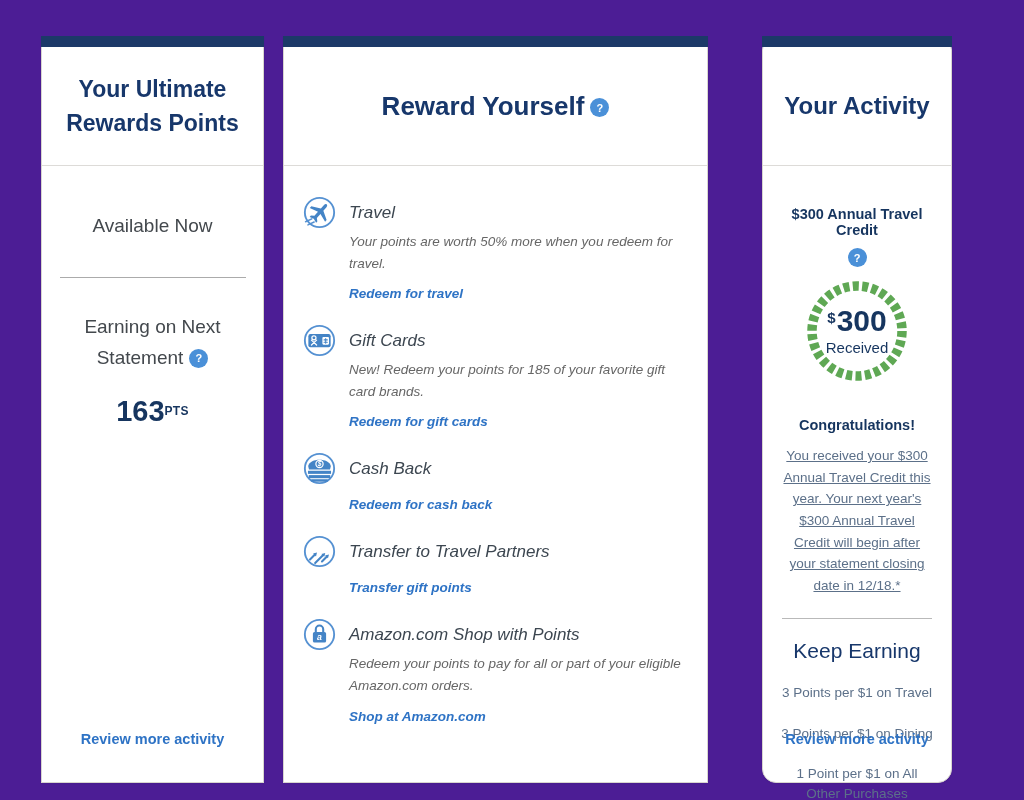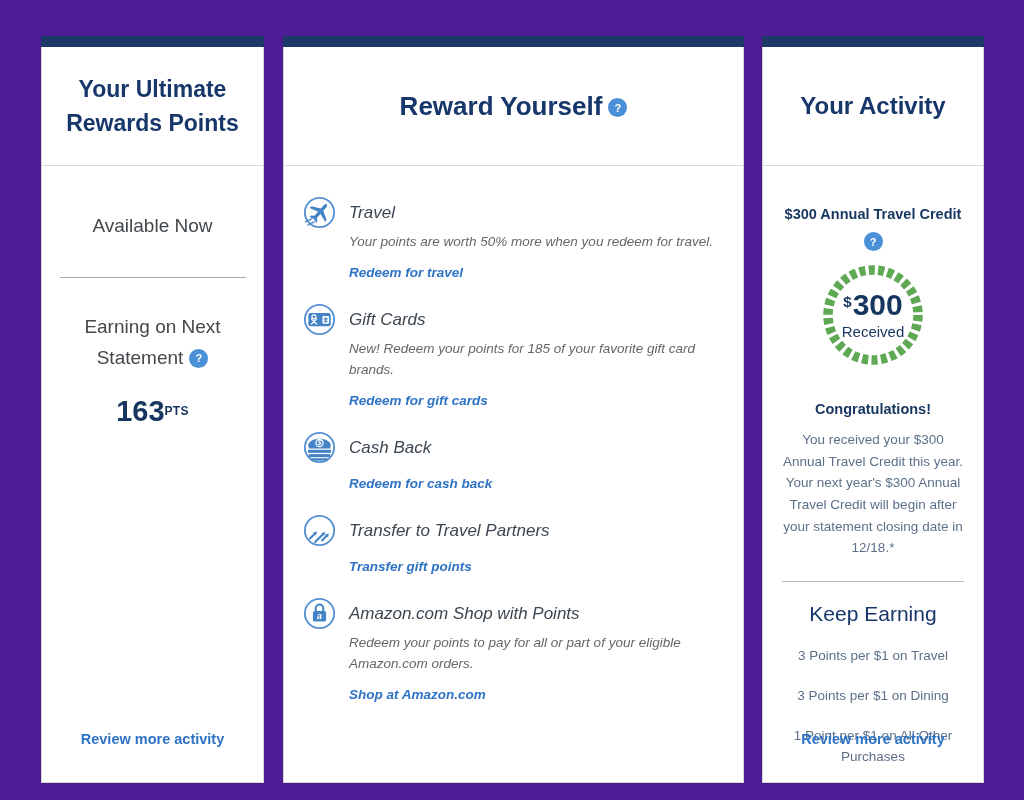--- a/index.html
+++ b/index.html
@@ -6,22 +6,22 @@
   body{background:#EBE8E2;font-family:"Liberation Sans","DejaVu Sans",sans-serif;}
   .stage{position:relative;width:1024px;height:800px;background:#4c1d95;overflow:hidden;}
 
   .card{position:absolute;top:36px;height:747px;background:#fff;border:1px solid #D8D5CF;
         box-sizing:border-box;box-shadow:0 1px 2px rgba(0,0,0,0.05);}
   .card-bar{height:11px;background:#1C3968;margin:-1px -1px 0 -1px;}
   .card-header{height:118px;border-bottom:1px solid #DDDBD8;display:flex;align-items:center;justify-content:center;}
   .card-title{color:#17376B;font-size:24px;text-align:center;}
 
   #card-points{left:41px;width:223px;}
-  #card-rewards{left:283px;width:461px;}
-  #card-activity{left:762px;width:222px;}
+  #card-rewards{left:283px;width:425px;}
+  #card-activity{left:762px;width:190px;border-radius:14px;}
 
   #card-points .card-title{font-size:23px;line-height:1.5;}
   #card-rewards .card-title{font-size:26px;}
 
   .help-icon{display:inline-flex;align-items:center;justify-content:center;width:19px;height:19px;
              border-radius:50%;background:#4A90D8;color:#fff;font-size:11px;font-weight:bold;
              vertical-align:middle;margin-left:6px;cursor:pointer;}
 
   
   .points-body{text-align:center;margin-top:45px;}
@@ -51,21 +51,21 @@
   .credit-title{margin-top:40px;font-size:14.5px;font-weight:bold;color:#16355F;}
   .help-under{margin-top:10px;}
   .help-under .help-icon{margin-left:0;}
   .badge-wrap{position:relative;width:104px;height:104px;margin:12px auto 0;}
   .badge-text{position:absolute;top:0;left:0;right:0;bottom:0;display:flex;flex-direction:column;
               align-items:center;justify-content:center;color:#16355F;}
   .badge-amount{font-size:30px;font-weight:bold;line-height:1;}
   .badge-dollar{font-size:15px;position:relative;top:-0.55em;margin-right:1px;}
   .badge-label{font-size:15px;margin-top:3px;}
   .congrats-title{margin-top:34px;font-size:14.5px;font-weight:bold;color:#16355F;}
-  .congrats-text{margin-top:12px;font-size:13.5px;color:#5C7089;line-height:1.6;}
+  .congrats-text{margin-top:12px;font-size:13.5px;color:#5C7089;line-height:1.6;text-decoration:underline;}
   .right-divider{border-top:1px solid #B9B9B9;margin:22px 2px 0;}
   .keep-earning-title{margin-top:20px;font-size:21px;color:#17376B;}
   .rate-line{margin-top:20px;font-size:13.5px;color:#5C7089;line-height:1.5;}
 </style>
 </head>
 <body>
 
 <div class="stage">
 
   <section class="card" id="card-points">

